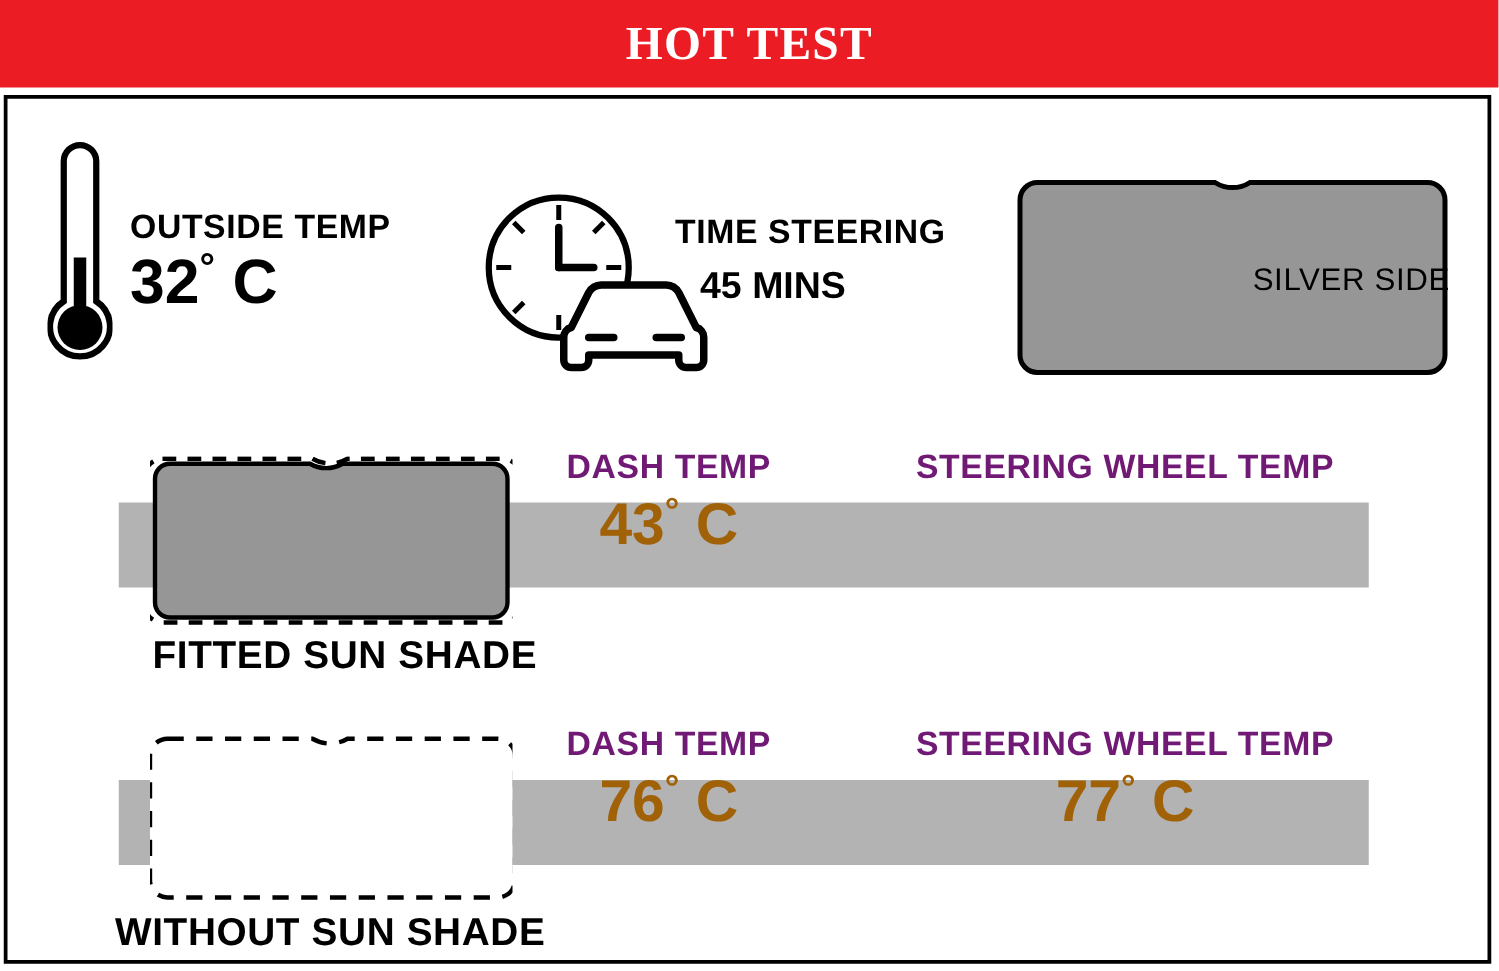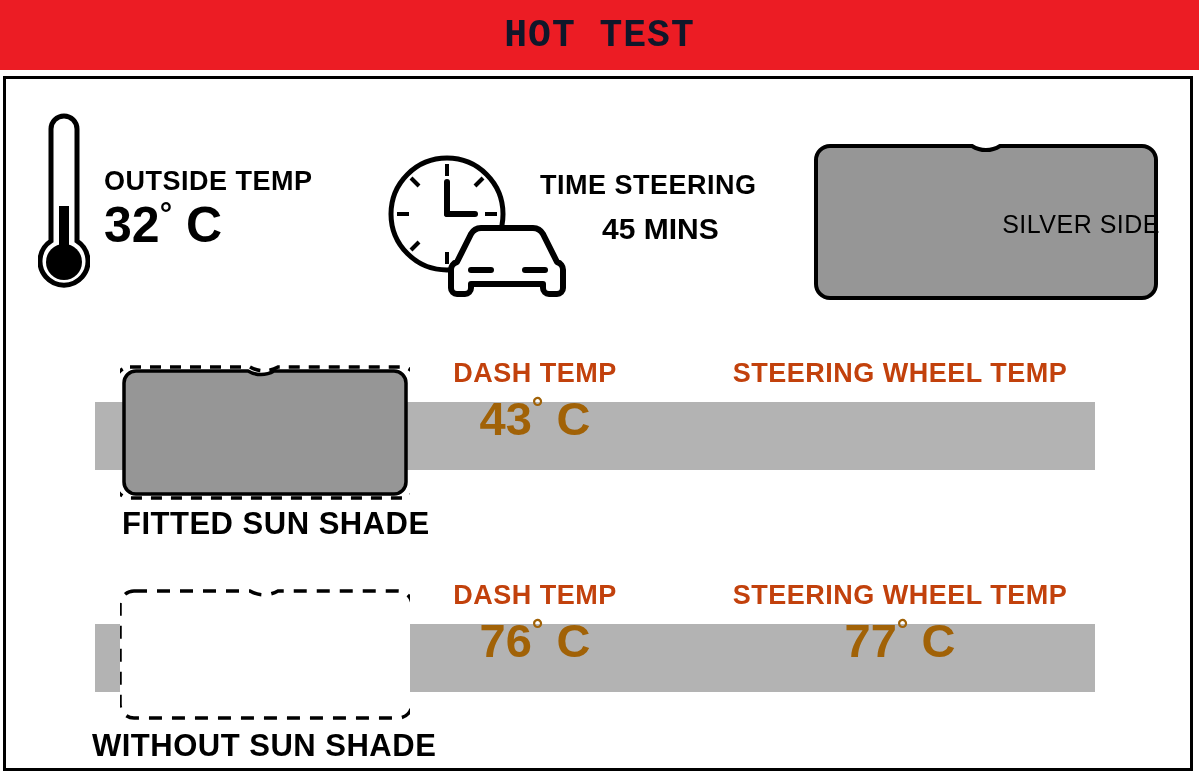--- a/index.html
+++ b/index.html
@@ -27,22 +27,22 @@
     height: 70px;
     background: #ec1c24;
     display: flex;
     align-items: center;
     justify-content: center;
   }
   .header-title {
     font-size: 38px;
     font-weight: bold;
     letter-spacing: 1px;
-    color: #0f172a;
-    font-family: Liberation Mono, monospace;
+    color: #ffffff;
+    font-family: Liberation Serif, serif;
     text-align: center;
   }
 
   
   .panel {
     position: absolute;
     left: 3px;
     top: 76px;
     width: 1190px;
     height: 695px;
@@ -104,21 +104,21 @@
     color: #000;
     letter-spacing: 0.5px;
     line-height: 1;
   }
   .time-value {
     font-size: 30px;
     font-weight: bold;
     color: #000;
     line-height: 1;
     margin-top: 15px;
-    margin-left: 62px;
+    margin-left: 20px;
   }
 
   
   .silver-shade {
     position: absolute;
     left: 812px;
     top: 142px;
     width: 348px;
     height: 160px;
   }
@@ -173,21 +173,21 @@
   .row-1 .shade-caption { left: 122px; }
   .row-2 .shade-caption { left: 92px; text-align: right; }
 
   .metric {
     position: absolute;
     text-align: center;
   }
   .metric-label {
     font-size: 27px;
     font-weight: bold;
-    color: #c2410c;
+    color: #701a75;
     letter-spacing: 0.5px;
     line-height: 1;
   }
   .metric-value {
     font-size: 47px;
     font-weight: bold;
     color: #a16207;
     line-height: 1;
     margin-top: 8px;
   }

